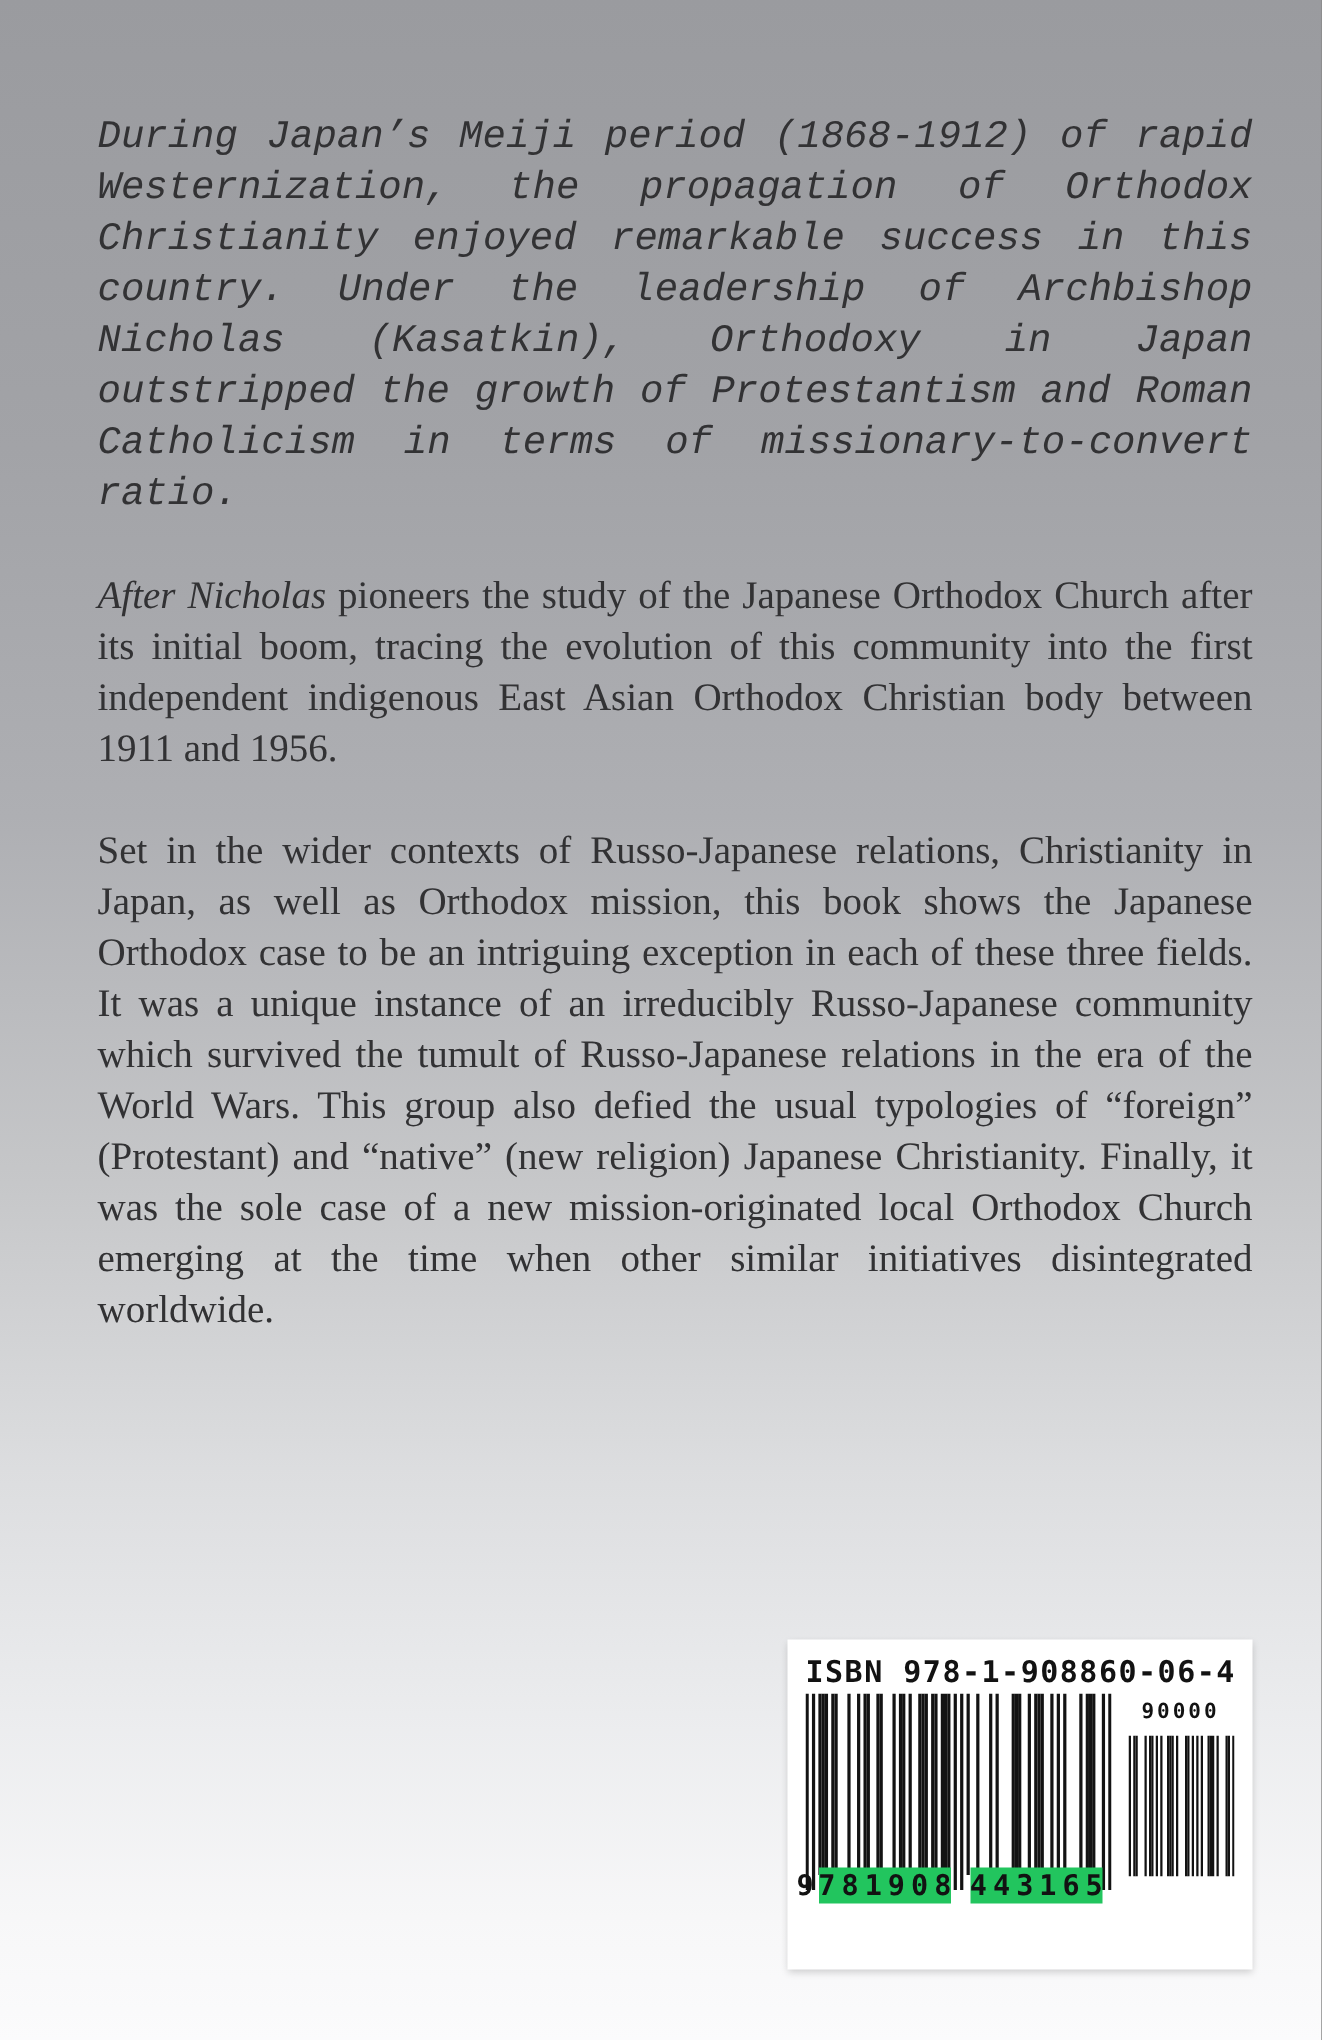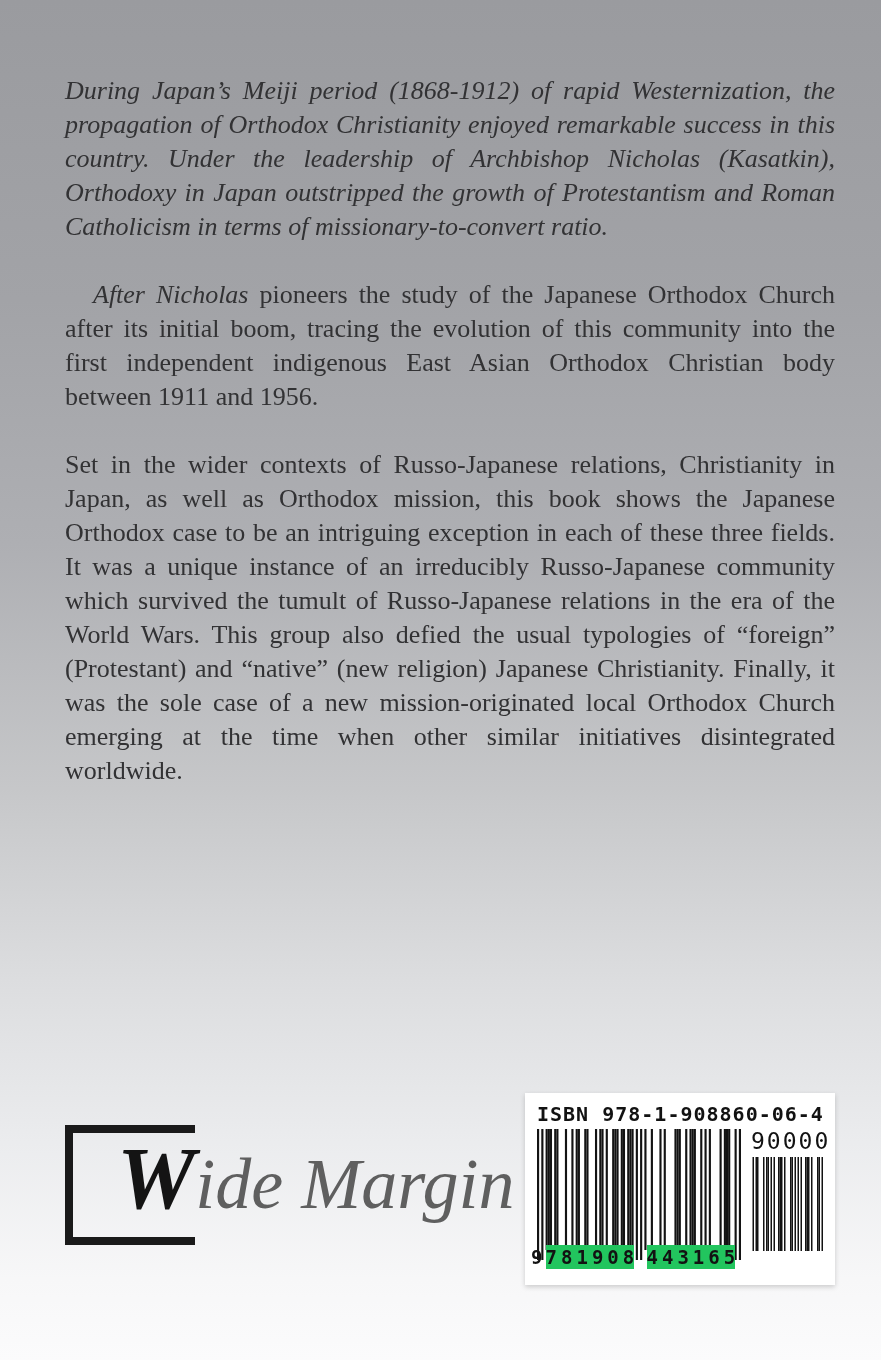--- a/index.html
+++ b/index.html
@@ -19,22 +19,22 @@
       #fbfbfc 100%);
     font-family:"Liberation Serif", serif;
   }
   .blurb{
     position:absolute;left:65px;right:46px;top:74px;
     color:#323234;
     font-size:26px;line-height:34px;
     text-align:justify;
   }
   .blurb p{margin:0 0 34px 0;}
-  .para-italic{font-style:italic;}
-  .lead-italic{font-style:italic;margin-left:28px;}
+  .para-italic{font-style:italic;font-family:Liberation Mono, monospace;}
+  .lead-italic{font-style:italic;}
   .logo{position:absolute;left:65px;top:1125px;width:470px;height:122px;}
   .bracket{
     position:absolute;left:0;top:0;
     width:122px;height:104px;
     border-left:8px solid #1a1a1a;
     border-top:8px solid #1a1a1a;
     border-bottom:8px solid #1a1a1a;
   }
   .logo-text{
     position:absolute;left:52px;top:4px;
@@ -43,21 +43,21 @@
     line-height:100px;
   }
   .logo-initial{
     font-size:88px;font-weight:bold;color:#141414;
   }
   .logo-rest{
     font-size:72px;color:#5f5f5f;
   }
   .barcode-panel{
     position:absolute;left:525px;top:1093px;
-    width:310px;height:192px;
+    width:310px;height:220px;
     background:#ffffff;
     box-shadow:0 2px 5px rgba(0,0,0,0.18);
     box-sizing:border-box;
     padding:8px 12px 6px 12px;
     font-family:"DejaVu Sans Mono", monospace;
     color:#121212;
   }
   .isbn-label{
     text-align:center;
     font-size:20px;font-weight:bold;
@@ -78,40 +78,36 @@
   }
   .digit-group{
     position:absolute;bottom:0;height:24px;
     background:#22c55e;text-align:center;
     letter-spacing:4px;
   }
   .digit-group.g1{left:4.2%;width:43.2%;}
   .digit-group.g2{left:53.7%;width:43.2%;}
   .addon{position:relative;width:72px;margin-left:10px;height:140px;}
   .addon-label{
-    text-align:right;font-size:23px;font-weight:normal;
+    text-align:center;font-size:14px;font-weight:bold;
     height:26px;line-height:24px;letter-spacing:2px;
   }
   .addon svg{position:absolute;left:0;top:28px;width:100%;height:94px;}
 </style>
 </head>
 <body>
 
 <div class="cover">
 
   <div class="blurb">
     <p class="para-italic">During Japan’s Meiji period (1868-1912) of rapid Westernization, the propagation of Orthodox Christianity enjoyed remarkable success in this country.  Under the leadership of Archbishop Nicholas (Kasatkin), Orthodoxy in Japan outstripped the growth of Protestantism and Roman Catholicism in terms of missionary-to-convert ratio.</p>
     <p><span class="lead-italic">After Nicholas</span><span> pioneers the study of the Japanese Orthodox Church after its initial boom, tracing the evolution of this community into the first independent indigenous East Asian Orthodox Christian body between 1911 and 1956.</span></p>
     <p>Set in the wider contexts of Russo-Japanese relations, Christianity in Japan, as well as Orthodox mission, this book shows the Japanese Orthodox case to be an intriguing exception in each of these three fields.  It was a unique instance of an irreducibly Russo-Japanese community which survived the tumult of Russo-Japanese relations in the era of the World Wars.  This group also defied the usual typologies of “foreign” (Protestant) and “native” (new religion) Japanese Christianity.  Finally, it was the sole case of a new mission-originated local Orthodox Church emerging at the time when other similar initiatives disintegrated worldwide.</p>
   </div>
 
-  <div class="logo">
-    <div class="bracket"></div>
-    <div class="logo-text"><span class="logo-initial">W</span><span class="logo-rest">ide Margin</span></div>
-  </div>
 
   <div class="barcode-panel">
     <div class="isbn-label">ISBN 978-1-908860-06-4</div>
     <div class="bars-row">
       <div class="main-barcode">
         <svg id="main-bars" viewBox="0 0 95 140" preserveAspectRatio="none">
             <rect x="0" y="0" width="1" height="131" fill="#131313"></rect>
             <rect x="2" y="0" width="1" height="131" fill="#131313"></rect>
             <rect x="4" y="0" width="1" height="121" fill="#131313"></rect>
             <rect x="5" y="0" width="1" height="121" fill="#131313"></rect>

